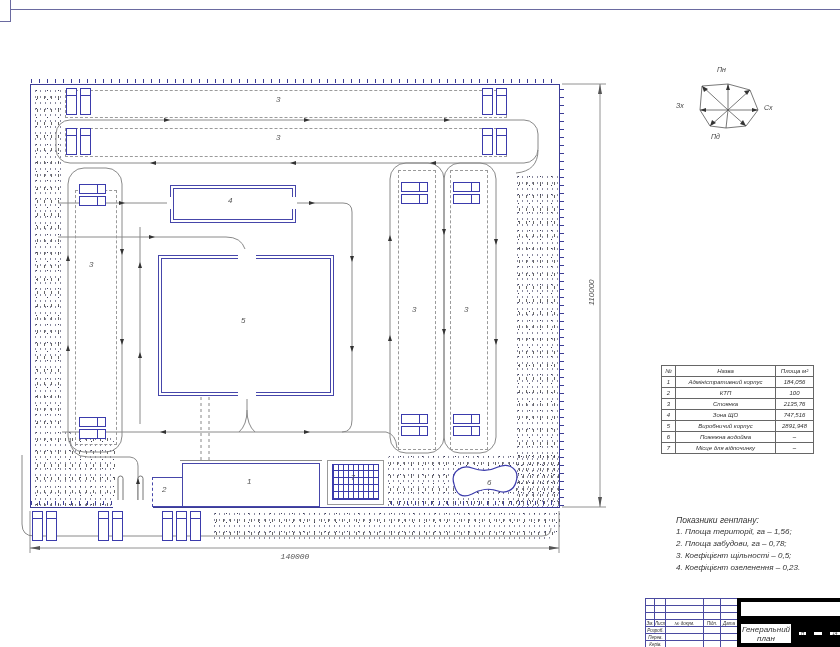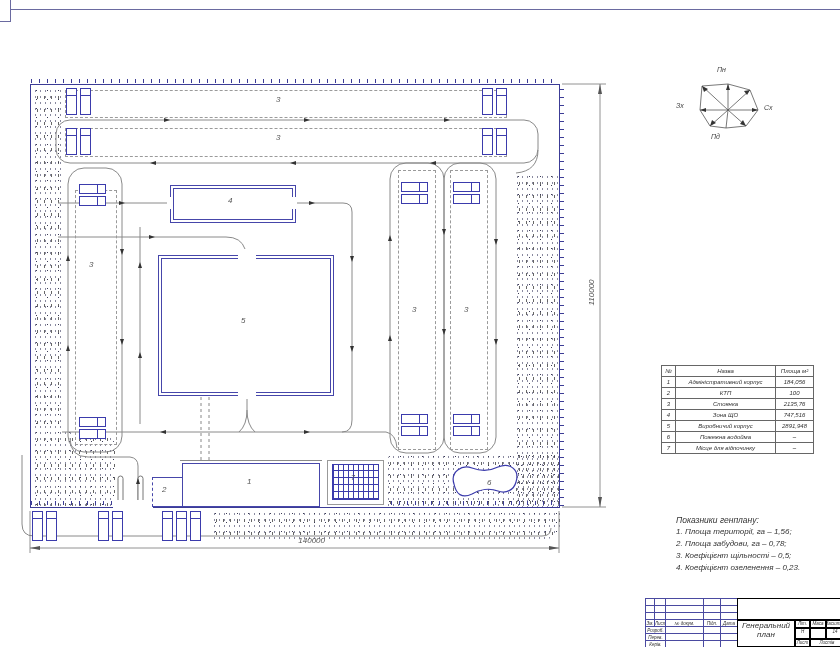--- a/index.html
+++ b/index.html
@@ -40,22 +40,22 @@
   #area-table{position:absolute;left:661px;top:365px;z-index:8;border-collapse:collapse;
     width:152px;font-size:6px;font-style:italic;color:#333;table-layout:fixed;}
   #area-table th,#area-table td{border:1px solid #666;height:10px;padding:0 1px;
     text-align:center;font-weight:normal;overflow:hidden;white-space:nowrap;}
   
   #notes{position:absolute;left:676px;top:514px;width:170px;font-size:8px;
     line-height:12px;color:#333;z-index:8;}
   #notes .nt{font-size:8.5px;}
   
   #tblock{position:absolute;left:645px;top:598px;width:199px;height:49px;z-index:8;font-size:4.5px;color:#333;}
-  #tblock .cell{position:absolute;border:1px solid #000000;box-sizing:border-box;
-     display:flex;justify-content:center;text-align:center;overflow:hidden;}
+  #tblock .cell{position:absolute;border:4px solid #000000;box-sizing:border-box;
+     display:flex;align-items:center;justify-content:center;text-align:center;overflow:hidden;}
   table.tb-left{position:absolute;left:0;top:0;border-collapse:collapse;table-layout:fixed;width:92px;}
   table.tb-left td{border:1px solid #4a4aa0;height:6px;padding:0;font-size:4.5px;
      text-align:center;overflow:hidden;white-space:nowrap;}
   .dim{position:absolute;font-size:8px;color:#555;z-index:8;}
   .compass-lbl{position:absolute;font-size:7px;color:#444;z-index:8;}
 </style>
 </head>
 <body>
 
 <div id="sheet">
@@ -198,21 +198,21 @@
   <span class="lbl" style="left:89px;top:260px;">3</span>
   <span class="lbl" style="left:412px;top:305px;">3</span>
   <span class="lbl" style="left:464px;top:305px;">3</span>
   <span class="lbl" style="left:228px;top:196px;">4</span>
   <span class="lbl" style="left:241px;top:316px;">5</span>
   <span class="lbl" style="left:247px;top:477px;">1</span>
   <span class="lbl" style="left:162px;top:485px;">2</span>
   <span class="lbl" style="left:487px;top:478px;">6</span>
   <span class="lbl" style="left:351px;top:474px;font-size:7px;">7</span>
 
-  <span class="dim" style="left:265px;top:536px;width:60px;text-align:right;">140000</span>
+  <span class="dim" style="left:265px;top:552px;width:60px;text-align:center;font-family:Liberation Mono, monospace;">140000</span>
   <span class="dim" style="left:578px;top:288px;transform:rotate(-90deg);">110000</span>
 
   <svg class="layer" style="left:686px;top:74px;z-index:8;" width="84" height="66" viewBox="0 0 84 66">
     <g stroke="#555" stroke-width="0.8" fill="none">
       <path d="M42,36 L42,10 M42,36 L64,16 M42,36 L72,36 M42,36 L60,52 M42,36 L40,54 M42,36 L24,52 M42,36 L14,36 M42,36 L16,12"></path>
       <polygon points="42,10 64,16 72,36 60,52 40,54 24,52 14,36 16,12"></polygon>
     </g>
     <g fill="#333">
       <path d="M42 10 L40 16 L44 16 Z"></path>
       <path d="M64 16 L58 17 L61 21 Z"></path>

